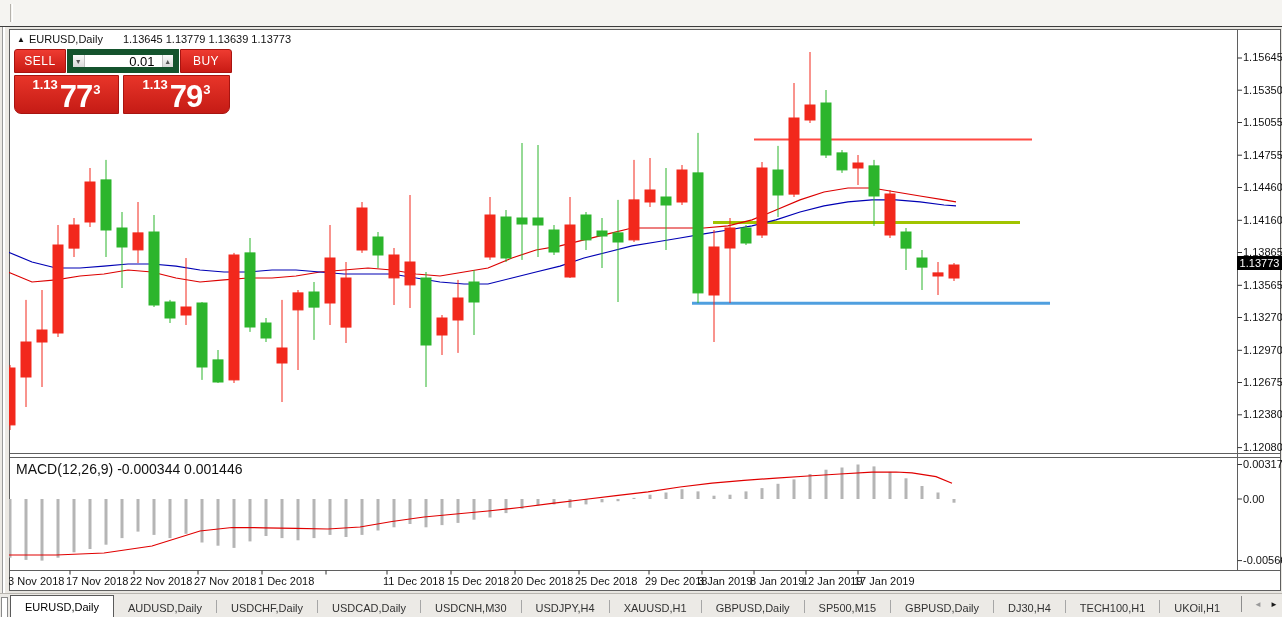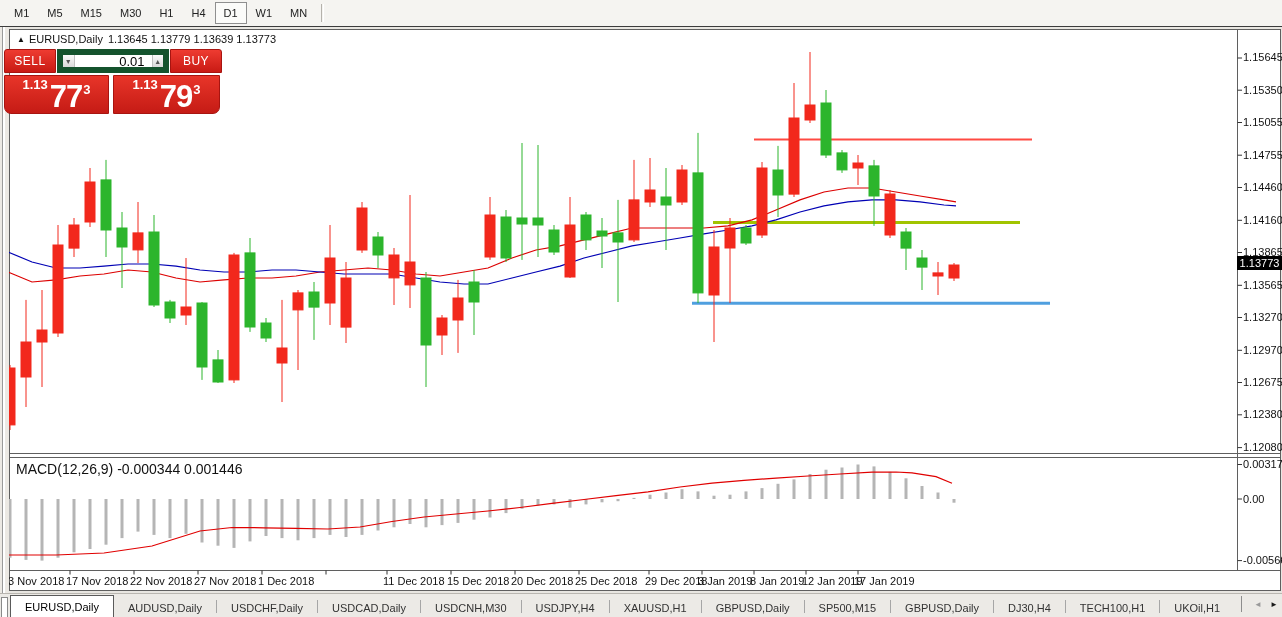--- a/index.html
+++ b/index.html
@@ -13,23 +13,23 @@
   .tf-btn.active{background:#fbfbf9;border:1px solid #8f8f8f}
   .tb-sep{width:1px;height:18px;border-left:1px solid #b5b2ac;border-right:1px solid #ffffff;margin:0 5px}
   
   .left-strip{position:absolute;left:0;top:27px;width:9px;height:566px;z-index:3;
       background:linear-gradient(90deg,#ece9e4 0 2px,#9a9a9a 2px 3px,#ffffff 3px 5px,#ece9e4 5px 9px)}
   
   #gfx{position:absolute;left:0;top:0;z-index:1}
   
   .chart-title{position:absolute;left:17px;top:33px;font-size:11px;color:#111;z-index:3;white-space:nowrap}
   .chart-title .marker{font-size:8px;margin-right:4px;position:relative;top:-1px}
-  .chart-title .ohlc{margin-left:5px}
-  
-  .trade-panel{position:absolute;left:4px;top:49px;z-index:3;width:218px}
+  .chart-title .ohlc{margin-left:20px}
+  
+  .trade-panel{position:absolute;left:14px;top:49px;z-index:3;width:218px}
   .tp-row1{display:flex;height:24px}
   .btn-red{background:linear-gradient(180deg,#ee3b31,#c91a14);border:1px solid #a81410;color:#fff;
            display:flex;align-items:center;justify-content:center;font-size:12px;letter-spacing:.5px;box-sizing:border-box}
   .sell-btn{width:52px;border-radius:3px 0 0 0}
   .buy-btn{width:52px;border-radius:0 3px 0 0}
   .lot-control{display:flex;border:6px solid #14532d;background:#fff;box-sizing:border-box;width:112px;margin:0 1px}
   .spin-btn{width:20px;background:linear-gradient(180deg,#fafafa,#d9d9d9);color:#555;font-size:7px;
             display:flex;align-items:center;justify-content:center}
   .spin-down{border-right:1px solid #c0c0c0}
   .spin-up{border-left:1px solid #c0c0c0}
@@ -59,31 +59,20 @@
   .tab-nav{margin-left:auto;display:flex;align-items:center;height:100%}
   .tab-nav-sep{width:1px;height:16px;background:#8d8d8d;margin:0 8px 3px 0}
   .nav-arrow{width:16px;text-align:center;font-size:8px;margin-bottom:3px}
   .nav-left{color:#9a9a9a}
   .nav-right{color:#1a1a1a}
 </style>
 </head>
 <body>
 
 <div class="toolbar">
-  <div id="tf-buttons" style="display:flex">
-      <div class="tf-btn">M1</div>
-      <div class="tf-btn">M5</div>
-      <div class="tf-btn">M15</div>
-      <div class="tf-btn">M30</div>
-      <div class="tf-btn">H1</div>
-      <div class="tf-btn">H4</div>
-      <div class="tf-btn active">D1</div>
-      <div class="tf-btn">W1</div>
-      <div class="tf-btn">MN</div>
-    </div>
   <div class="tb-sep"></div>
 </div>
 
 <div class="left-strip"></div>
 
 <svg id="gfx" width="1282" height="617">
     <rect x="9.5" y="29.5" width="1271" height="561" fill="#ffffff" stroke="#5f5f5f" stroke-width="1"></rect>
     <line x1="754" x2="1032" y1="139.39187451787149" y2="139.39187451787149" stroke="#ff4a42" stroke-width="2"></line>
     <line x1="713" x2="1020" y1="222.44664438159" y2="222.44664438159" stroke="#a1c400" stroke-width="3"></line>
     <line x1="692" x2="1050" y1="303.31576240678993" y2="303.31576240678993" stroke="#4f9fdf" stroke-width="3"></line>

